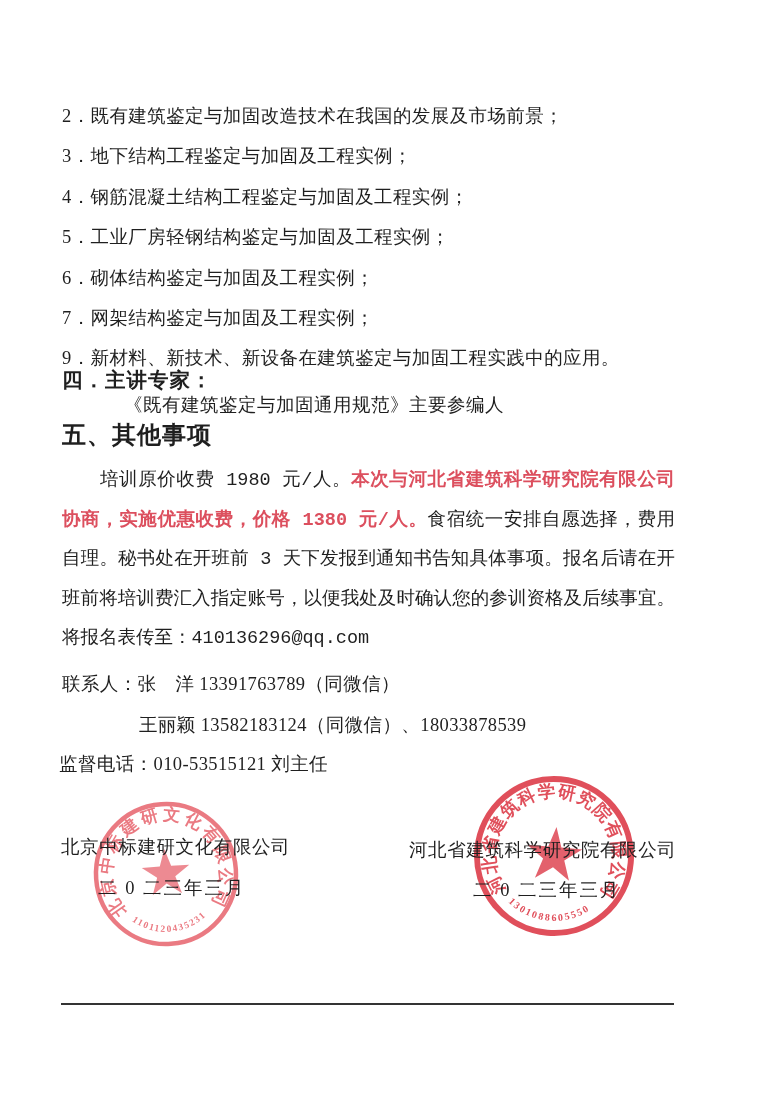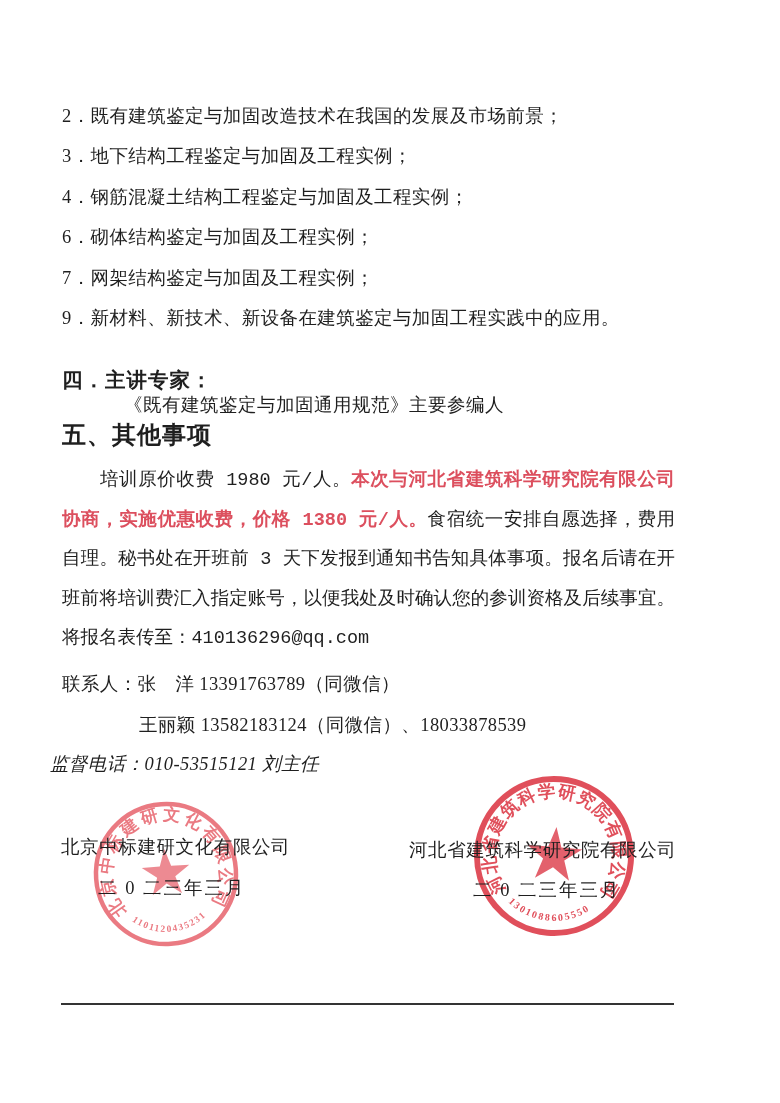--- a/index.html
+++ b/index.html
@@ -17,21 +17,21 @@
   .expert-line{left:124px;top:392px;font-size:18.5px;letter-spacing:0.5px;}
   
   .sec5-heading{left:62px;top:419px;font-size:24px;font-weight:700;
     font-family:Liberation Sans, sans-serif;letter-spacing:1px;}
   .notes-para{left:62px;top:461px;width:613px;font-size:18.5px;line-height:39.5px;
     text-align:justify;text-indent:38px;font-family:Liberation Mono, monospace;}
   .red{color:#dc4f5e;font-weight:700;}
   .contact{font-size:18.5px;letter-spacing:0.4px;white-space:nowrap;}
   .c1{left:62px;top:671px;}
   .c2{left:139px;top:712px;}
-  .c3{left:50px;top:751px;font-style:italic;}
+  .c3{left:59px;top:751px;}
   
   .company{font-size:18.5px;letter-spacing:0.6px;white-space:nowrap;}
   .co-left{left:61px;top:834px;}
   .co-right{left:409px;top:837px;}
   .sign-date{font-size:18.5px;letter-spacing:2px;white-space:nowrap;}
   .date-left{left:98px;top:875px;}
   .date-right{left:473px;top:877px;}
   
   .seal{position:absolute;z-index:1;}
   .seal-left{left:86px;top:794px;opacity:0.8;}
@@ -40,20 +40,21 @@
   
   .divider{left:61px;top:1003px;width:613px;height:2px;background:#343434;}
 </style>
 </head>
 <body>
 
 <div class="abs course-list">
   <div>2．既有建筑鉴定与加固改造技术在我国的发展及市场前景；</div>
   <div>3．地下结构工程鉴定与加固及工程实例；</div>
   <div>4．钢筋混凝土结构工程鉴定与加固及工程实例；</div>
+  <div>5．工业厂房轻钢结构鉴定与加固及工程实例；</div>
   <div>6．砌体结构鉴定与加固及工程实例；</div>
   <div>7．网架结构鉴定与加固及工程实例；</div>
   <div>9．新材料、新技术、新设备在建筑鉴定与加固工程实践中的应用。</div>
 </div>
 
 <div class="abs sec4-heading">四．主讲专家：</div>
 <div class="abs expert-line">《既有建筑鉴定与加固通用规范》主要参编人</div>
 
 <div class="abs sec5-heading">五、其他事项</div>
 

